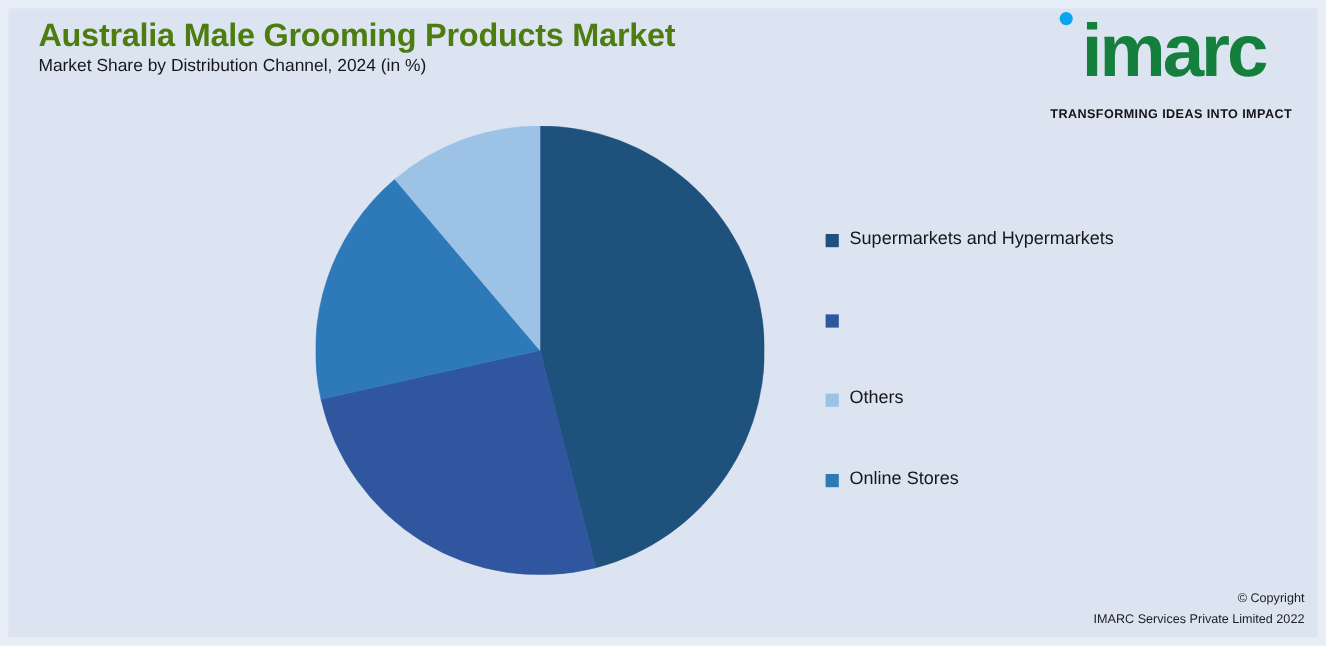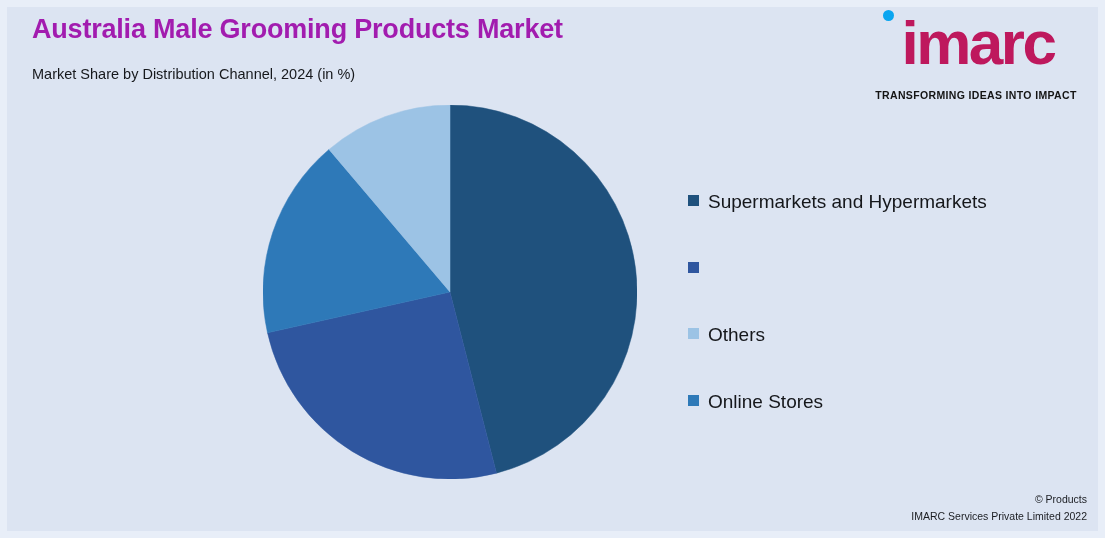--- a/index.html
+++ b/index.html
@@ -31,46 +31,46 @@
   
   #header {
     position: absolute;
     left: 32px;
     top: 14px;
     width: 700px;
   }
   #chart-title {
     font-size: 27px;
     font-weight: bold;
-    color: #a21caf;
+    color: #4d7c0f;
     letter-spacing: -0.2px;
     line-height: 1.15;
     white-space: nowrap;
   }
   #chart-subtitle {
-    margin-top: 21px;
+    margin-top: 2px;
     font-size: 14.5px;
     font-weight: normal;
     color: #16181c;
     letter-spacing: 0px;
     white-space: nowrap;
   }
   
   #logo-block {
     position: absolute;
     right: 18px;
     top: 16px;
     width: 222px;
     text-align: center;
   }
   #logo-wordmark {
     position: relative;
     font-size: 62px;
     font-weight: bold;
-    color: #be185d;
+    color: #15803d;
     letter-spacing: -2.5px;
     line-height: 0.88;
     height: 58px;
   }
   #logo-wordmark .wm {
     position: relative;
     left: 2px;
   }
   #logo-dot {
     position: absolute;
@@ -113,21 +113,21 @@
     position: absolute;
     left: 0;
     top: 7px;
     width: 11px;
     height: 11px;
   }
   .legend-label {
     position: absolute;
     left: 20px;
     top: 0;
-    font-size: 19px;
+    font-size: 15px;
     color: #15171b;
     white-space: nowrap;
     line-height: 1.45;
   }
   
   #copyright {
     position: absolute;
     right: 18px;
     bottom: 14px;
     text-align: right;
@@ -177,18 +177,18 @@
         <span class="legend-swatch" style="background: rgb(156, 195, 229);"></span>
         <span class="legend-label">Others</span>
       </div>
       <div class="legend-item">
         <span class="legend-swatch" style="background: rgb(46, 121, 184);"></span>
         <span class="legend-label">Online Stores</span>
       </div>
     </div>
 
   <div id="copyright">
-    <div>© Products</div>
+    <div>© Copyright</div>
     <div>IMARC Services Private Limited 2022</div>
   </div>
 
   <div id="frame-border"></div>
 </div>
 
 </body></html>

